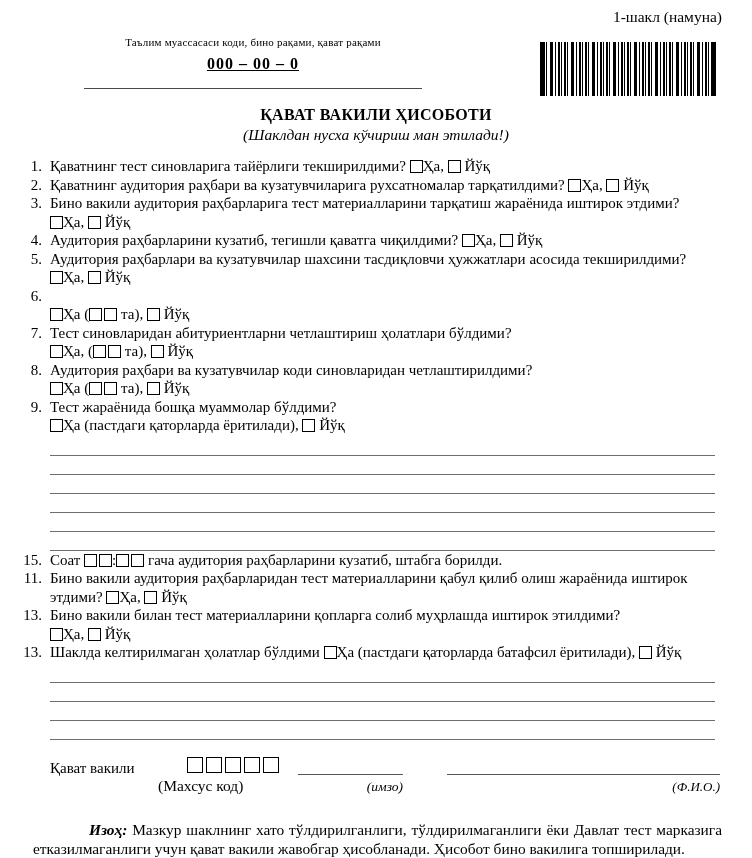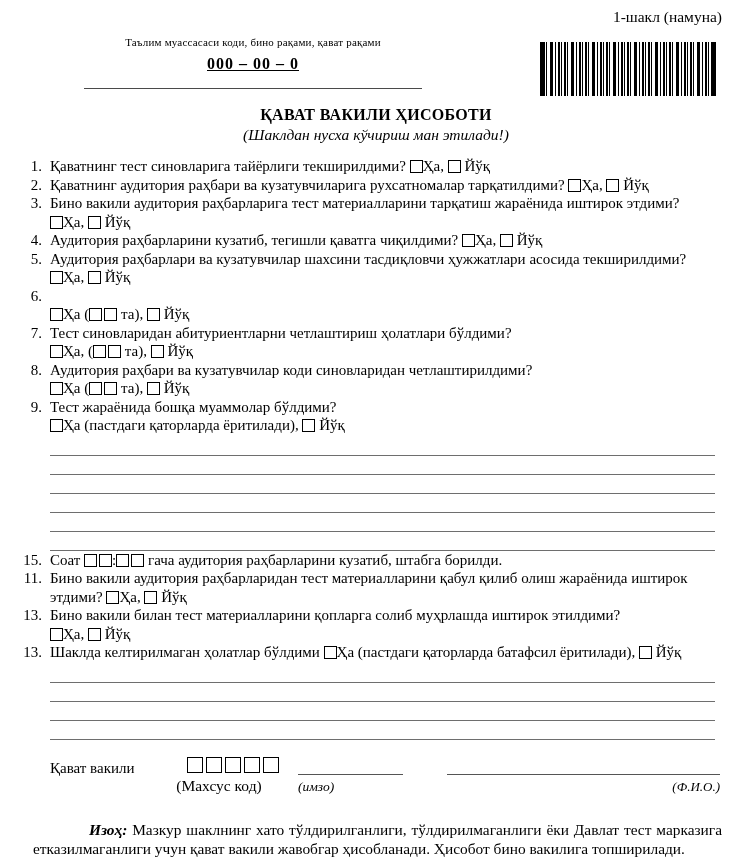--- a/index.html
+++ b/index.html
@@ -42,23 +42,23 @@
     background:#fff; box-sizing:border-box;
   }
   .cb + .cb { margin-left:2px; }
   .ruled-wrap { margin:0 37px 0 50px; padding-top:2px; }
   .ruled { height:18px; border-bottom:1.4px solid #6e6e6e; }
   
   .sig-row { position:relative; height:50px; margin-top:16px; font-size:15px; }
   .sig-label { position:absolute; left:50px; top:4px; }
   .sig-boxes { position:absolute; left:187px; top:1px; display:flex; gap:3px; }
   .sig-box { width:16px; height:16px; border:1.6px solid #000; box-sizing:border-box; background:#fff; }
-  .sig-code-caption { position:absolute; left:158px; top:21px; width:122px; text-align:center; font-size:15.5px; }
+  .sig-code-caption { position:absolute; left:158px; top:21px; width:122px; font-size:15.5px; }
   .sig-line-short { position:absolute; left:298px; top:18px; width:105px; border-bottom:1.3px solid #555; }
-  .sig-imzo { position:absolute; left:298px; top:23px; width:105px; text-align:left; font-style:italic; font-size:13.5px; }
+  .sig-imzo { position:absolute; left:298px; top:23px; width:105px; text-align:right; font-style:italic; font-size:13.5px; }
   .sig-line-long { position:absolute; left:447px; top:18px; width:273px; border-bottom:1.3px solid #555; }
   .sig-fio { position:absolute; left:447px; top:23px; width:273px; text-align:right; font-style:italic; font-size:13px; }
   
   .note {
     margin:14px 30px 0 33px;
     font-size:15.4px; line-height:19.5px;
     text-align:justify; text-indent:56px;
   }
   .note-label { font-weight:bold; font-style:italic; }
 </style>

